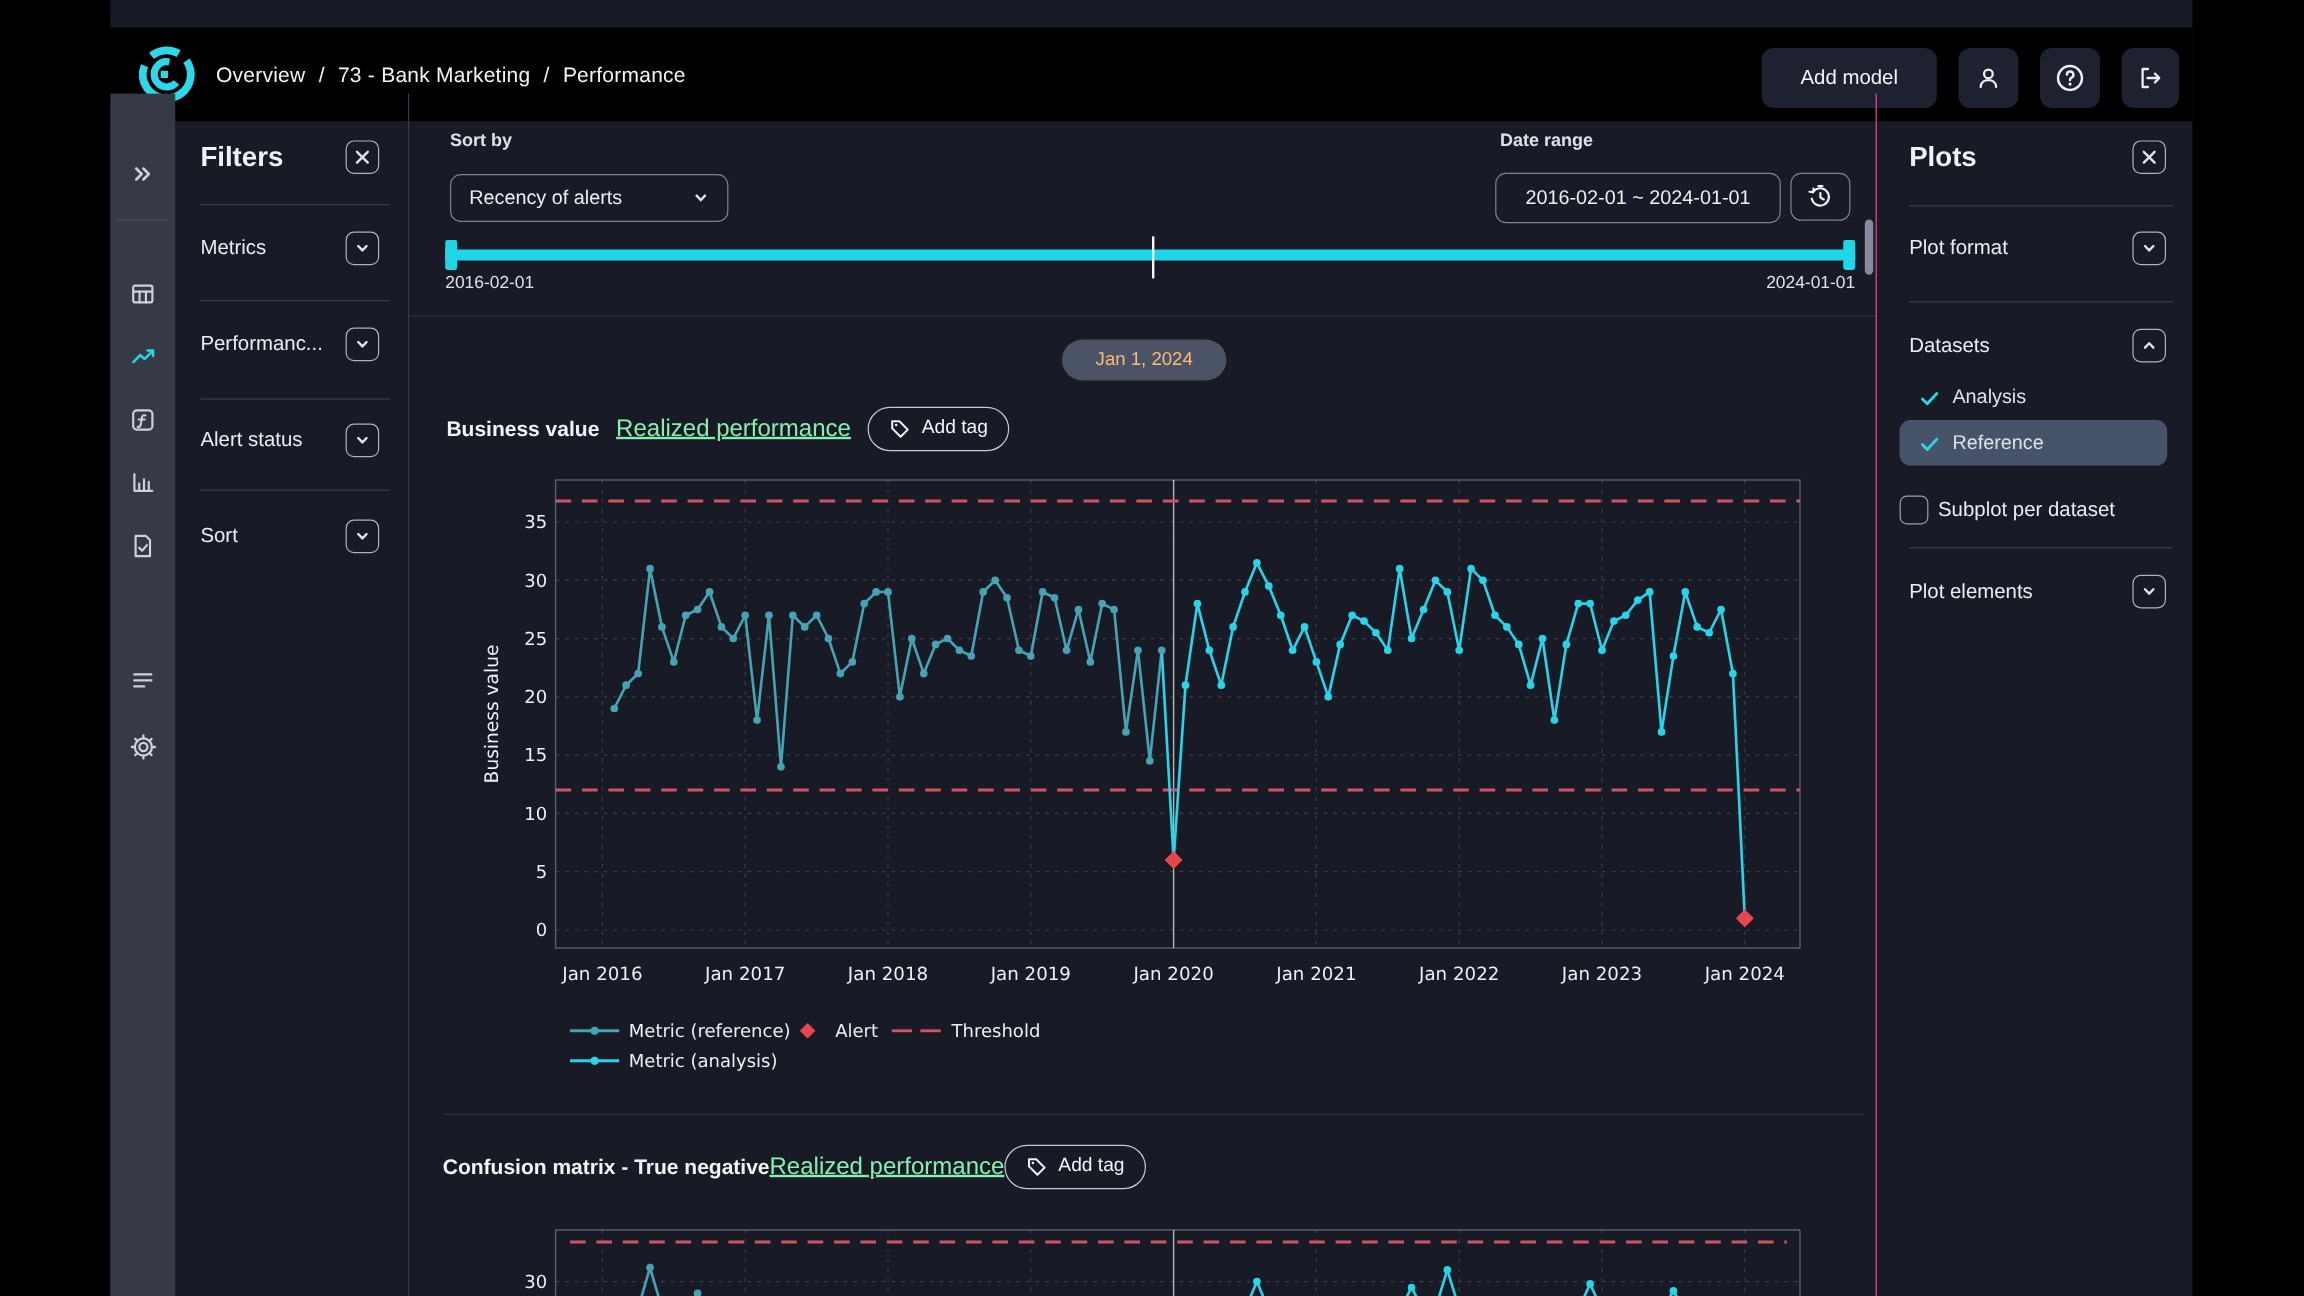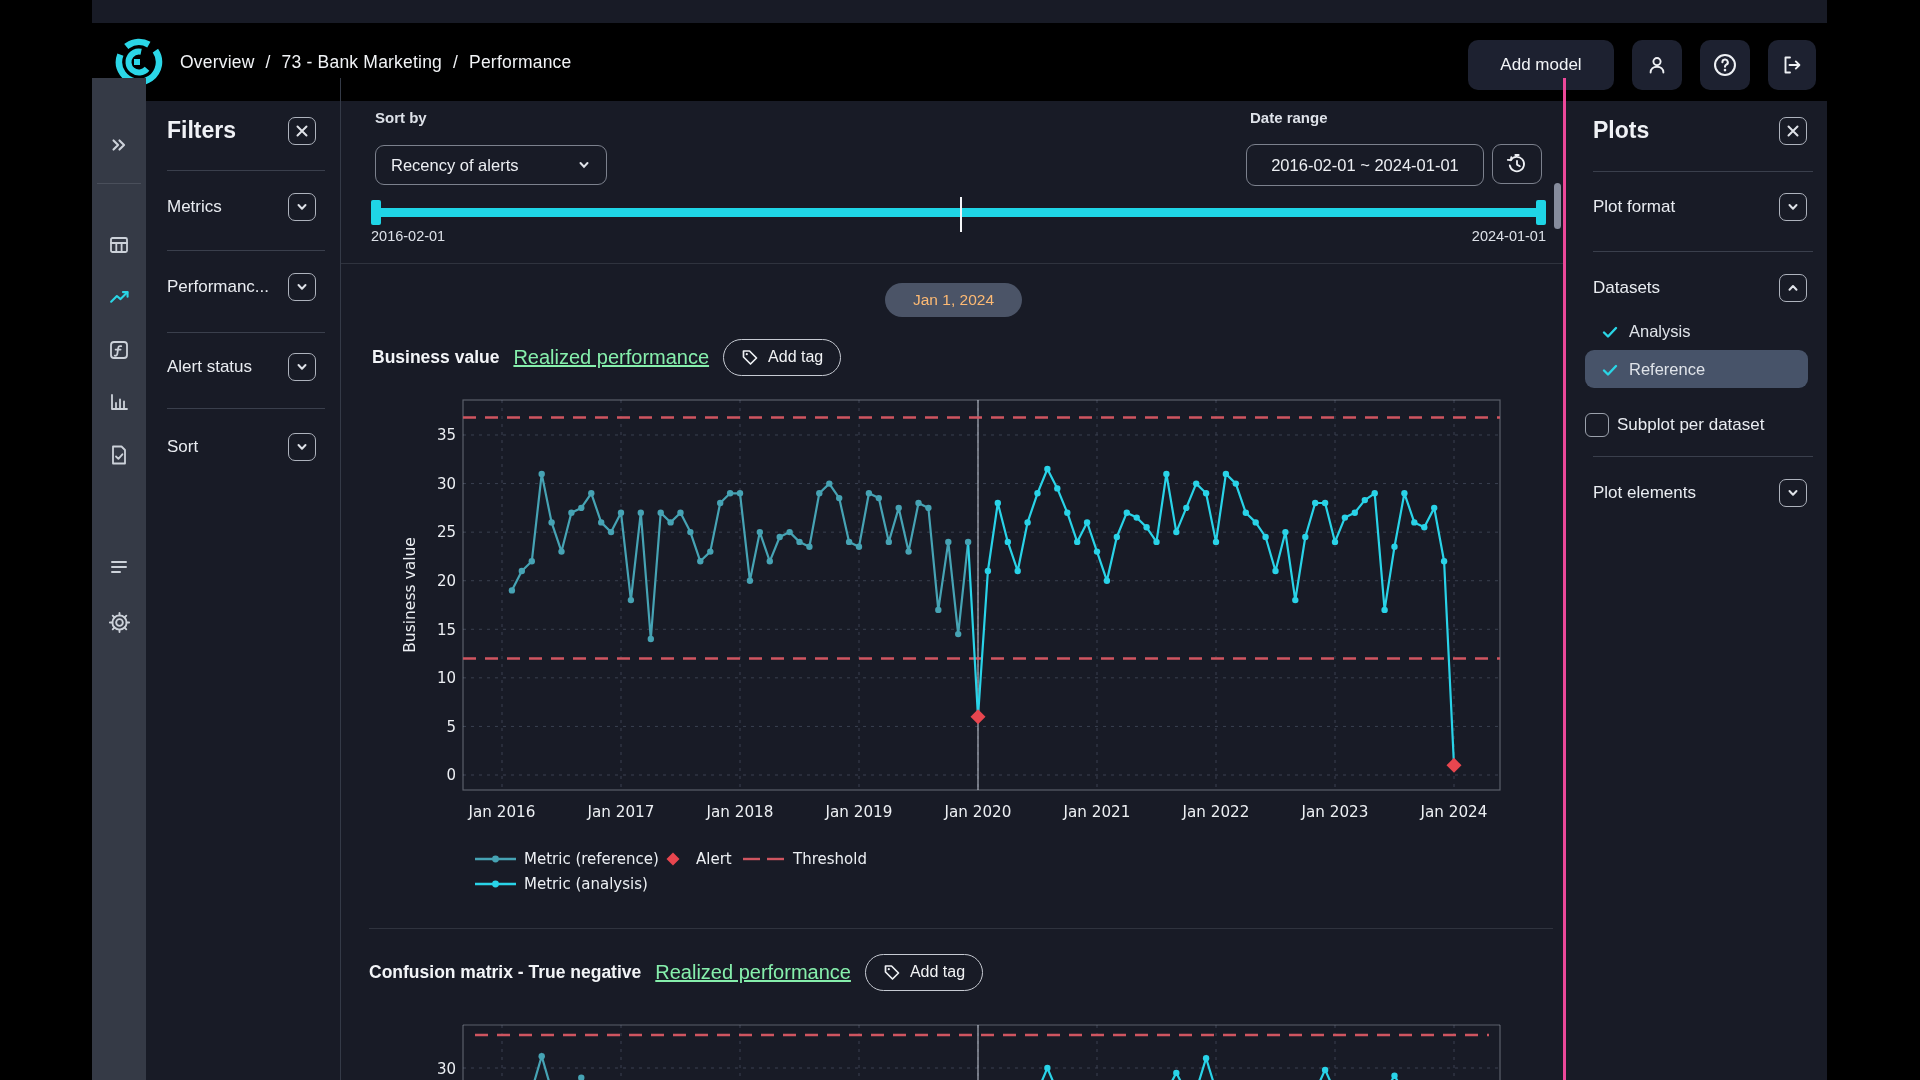--- a/index.html
+++ b/index.html
@@ -35,21 +35,21 @@
   .slider-date{position:absolute;top:150px;font-size:14.5px;color:#dde1e8;}
   .badge{position:absolute;left:544px;top:205px;width:137px;height:34px;background:#4b5467;border-radius:17px;
     display:flex;align-items:center;justify-content:center;font-size:15.5px;color:#fdba74;}
   .chart-head{position:absolute;height:38px;display:flex;align-items:center;}
   .chart-title{font-size:17.5px;font-weight:700;color:#f2f4f7;}
   .chart-sub{font-size:20px;color:#86efac;text-decoration:underline;}
   .tag-pill{border:1.4px solid #c6cad2;border-radius:19px;background:transparent;color:#f2f3f5;
     font-size:16px;display:flex;align-items:center;gap:9px;padding:0 17px;height:37px;cursor:pointer;}
   .tag-pill svg{stroke:#eef0f4;fill:none;stroke-width:1.7;stroke-linejoin:round;}
   
-  .rpanel{position:absolute;left:1471px;top:78px;width:264px;height:1002px;border-left:3px solid #ec4899;}
+  .rpanel{position:absolute;left:1471px;top:78px;width:264px;height:1002px;border-left:1px solid #ec4899;}
   .check-row{position:absolute;display:flex;align-items:center;gap:10px;font-size:16.5px;color:#dfe3e9;cursor:pointer;}
   .hl-row{position:absolute;left:19px;top:272px;width:223px;height:38px;background:#475369;border-radius:9px;}
   .cbox{position:absolute;width:22px;height:22px;border:1.6px solid #9ba1ac;border-radius:6px;background:transparent;cursor:pointer;}
   .scroll-thumb{position:absolute;left:1462px;top:183px;width:7px;height:46px;background:#868c9d;border-radius:4px;cursor:grab;}
   svg.chart{position:absolute;left:1px;}
 </style>
 </head>
 <body>
 
 <div class="app">
@@ -383,21 +383,21 @@
         <line x1="651" y1="859" x2="668" y2="859" stroke="#cf5560" stroke-width="2.4"></line>
         <line x1="675" y1="859" x2="692" y2="859" stroke="#cf5560" stroke-width="2.4"></line>
         <text x="701" y="864" font-size="15" text-anchor="start" fill="#eceff3" font-family="DejaVu Sans, sans-serif">Threshold</text>
         <line x1="383" y1="884" x2="424" y2="884" stroke="#29d3e8" stroke-width="2.4"></line>
         <circle cx="403.5" cy="884" r="3.4" fill="#29d3e8"></circle>
         <text x="432" y="889" font-size="15" text-anchor="start" fill="#eceff3" font-family="DejaVu Sans, sans-serif">Metric (analysis)</text>
       </svg>
 
     <div class="hdiv" style="left:28px;top:850px;width:1184px;background:#2f333e"></div>
 
-    <div class="chart-head" style="left:28px;top:875px;position:absolute;gap:14px">
+    <div class="chart-head" style="left:28px;top:875px;position:absolute;">
       <span class="chart-title">Confusion matrix - True negative</span>
       <span class="chart-sub">Realized performance</span>
       <button class="tag-pill" style="font-family:inherit">
         <svg width="18" height="18" viewBox="0 0 18 18">
           <path d="M2.5,9 V3 h6 l7,7 -6,6 z"></path>
             <circle cx="5.8" cy="6.2" r="1.1" fill="#eef0f4" stroke="none"></circle>
         </svg>
         <span>Add tag</span>
       </button>
     </div>

